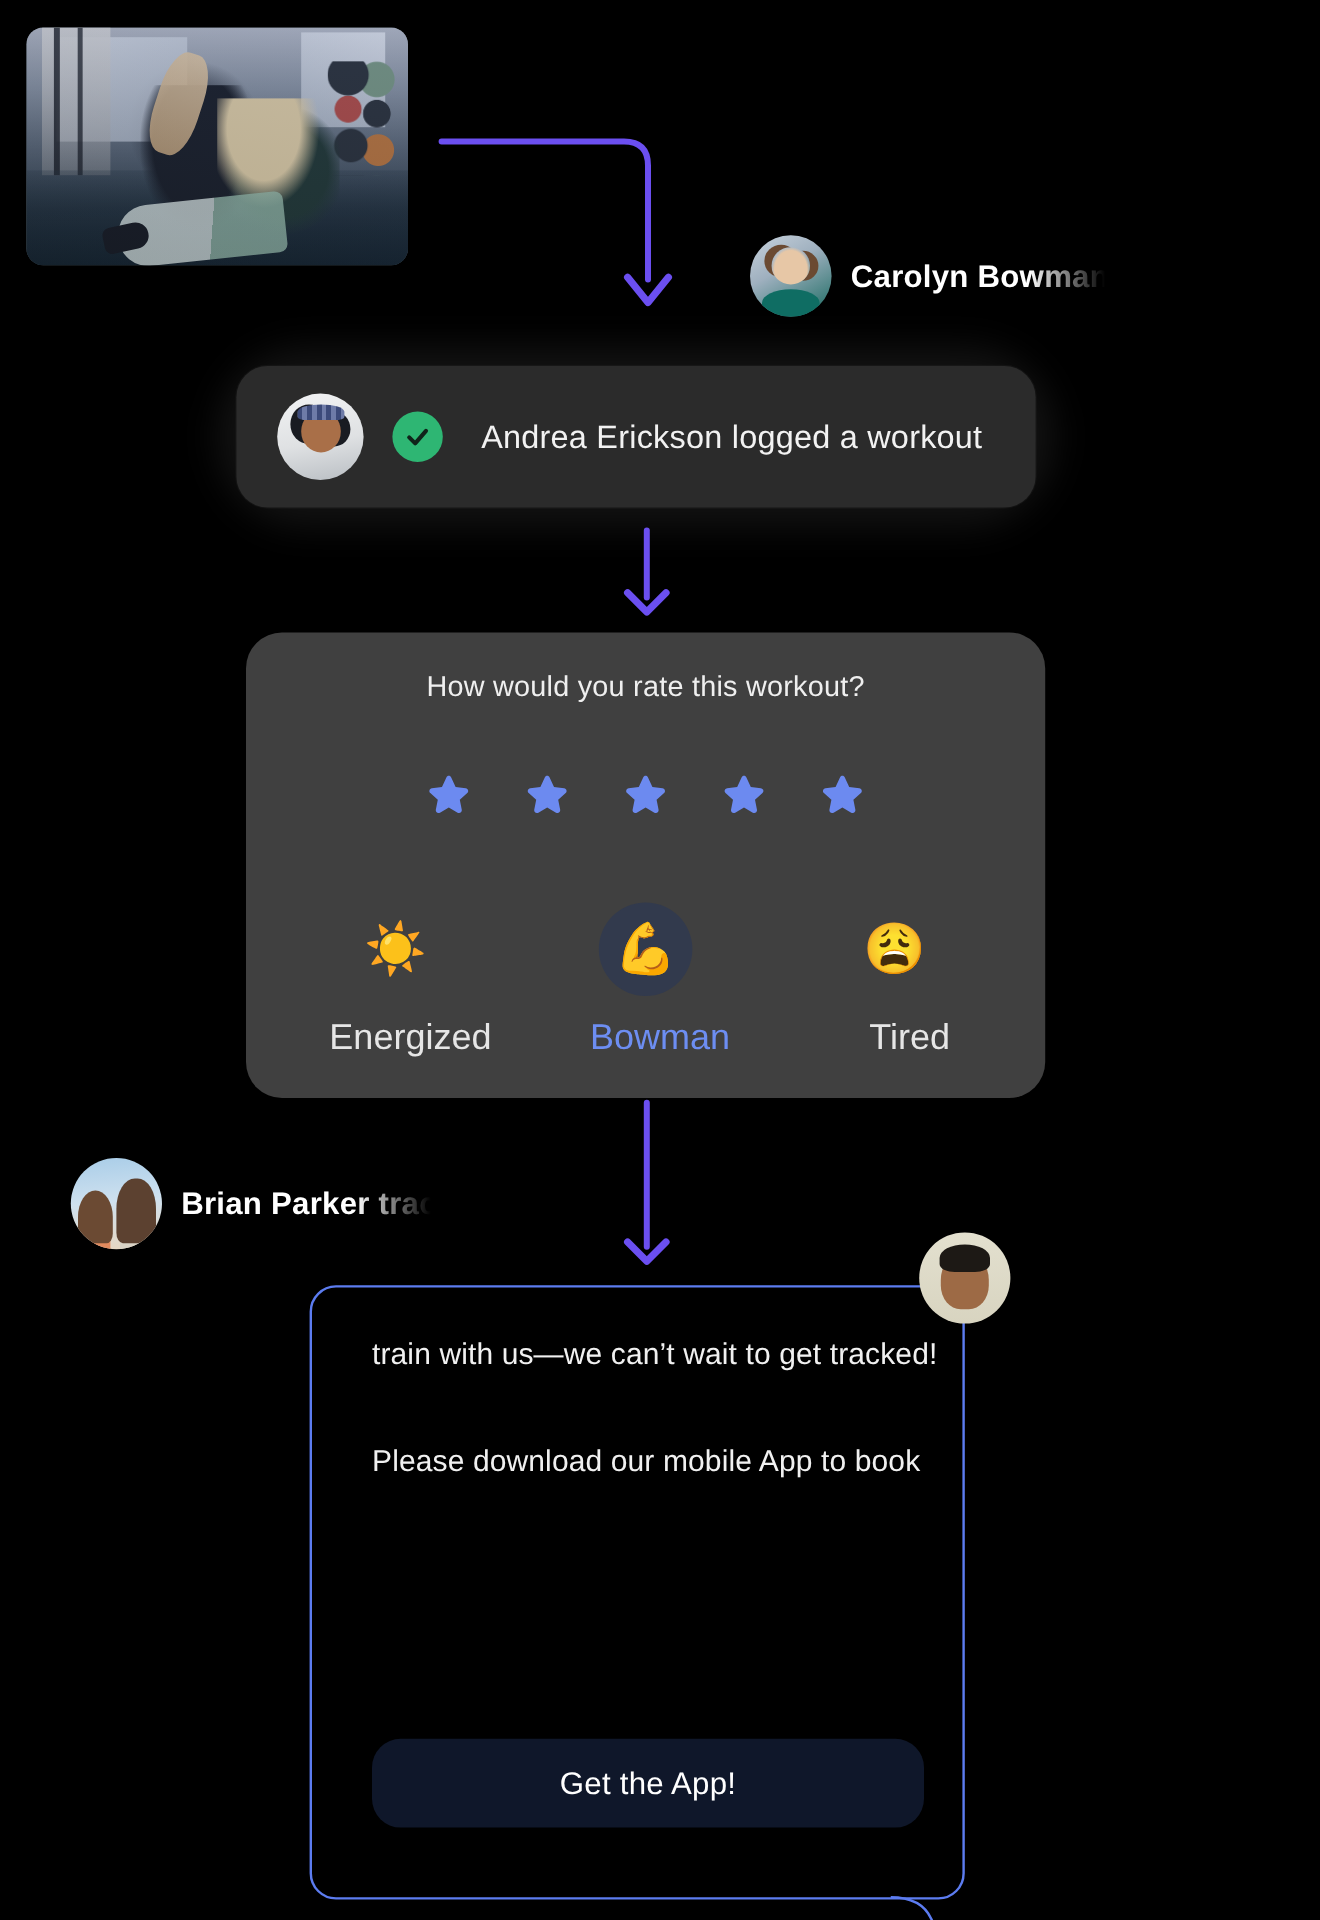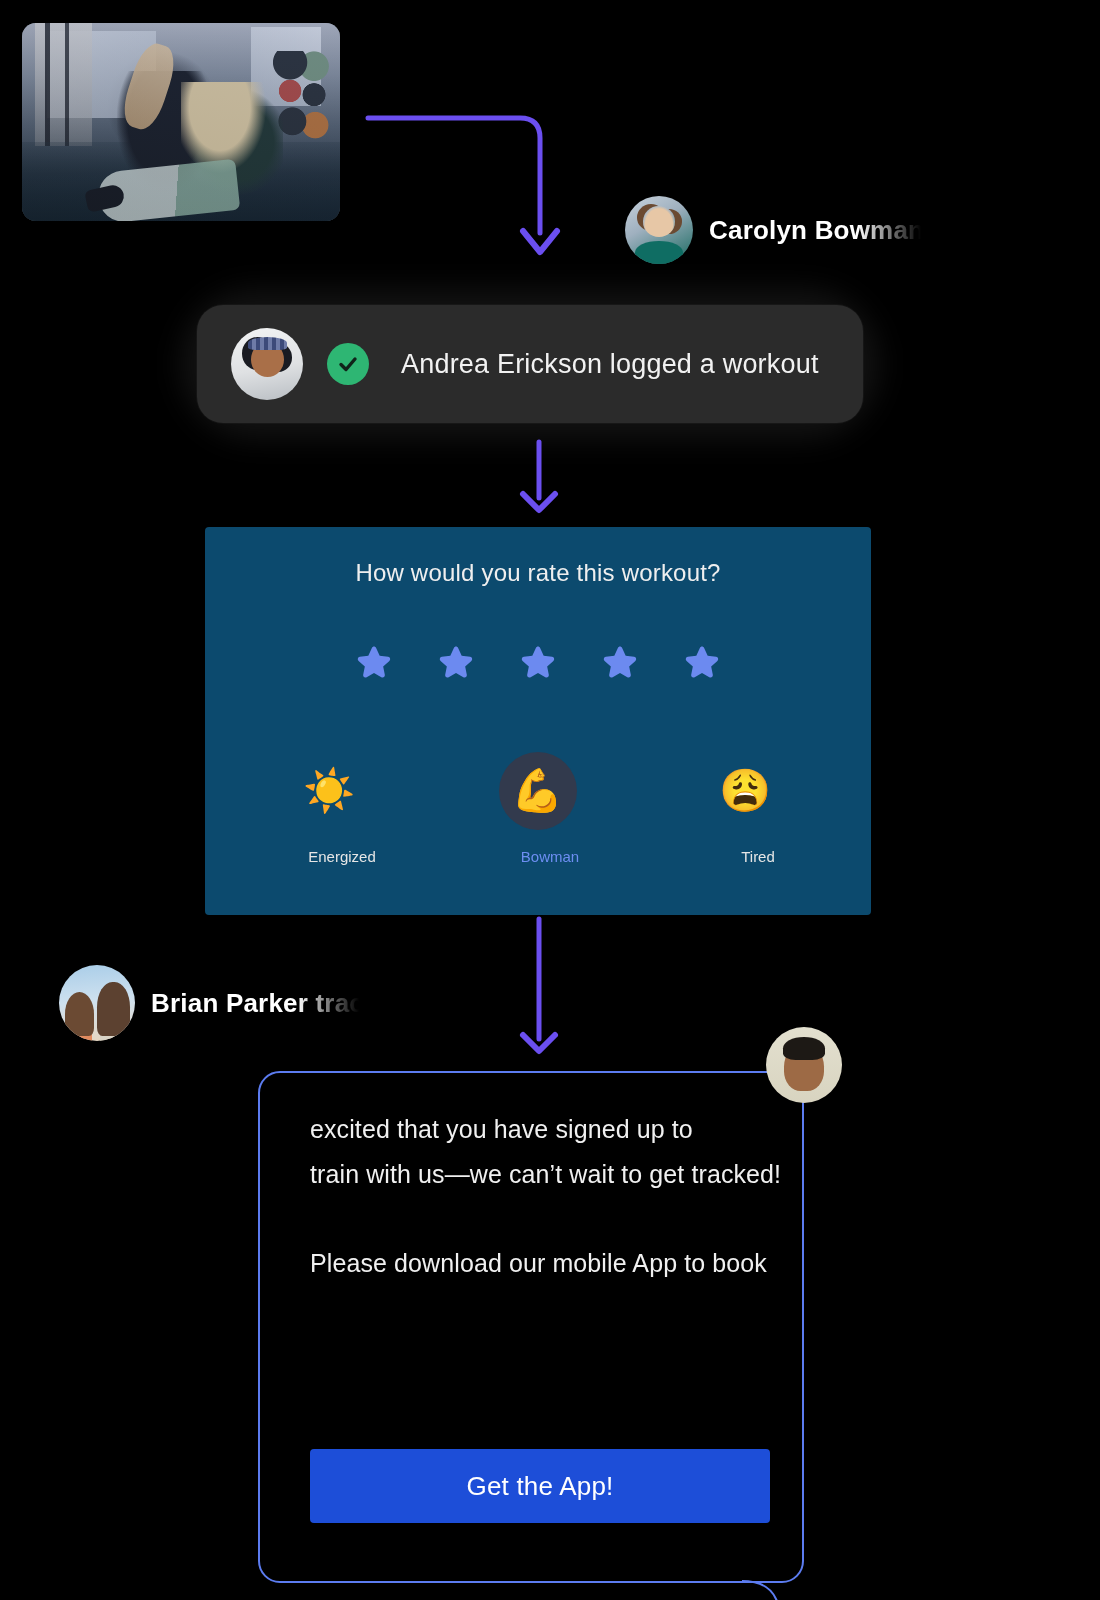--- a/index.html
+++ b/index.html
@@ -326,22 +326,22 @@
     margin-left: 8px;
   }
 
   
   .rating-card {
     position: absolute;
     left: 205px;
     top: 527px;
     width: 666px;
     height: 388px;
-    background: #0c4a6e;
-    border-radius: 4px;
+    background: #404040;
+    border-radius: 30px;
   }
   .rating-title {
     position: absolute;
     top: 32px;
     left: 0; right: 0;
     text-align: center;
     font-size: 24px;
     color: #efefef;
     letter-spacing: .2px;
   }
@@ -373,21 +373,21 @@
     width: 78px; height: 78px;
     border-radius: 50%;
     display: flex;
     align-items: center;
     justify-content: center;
     font-size: 42px;
     line-height: 1;
   }
   .mood.selected .mood-icon { background: #323a4d; }
   .mood-label {
-    font-size: 15px;
+    font-size: 30px;
     color: #e6e6e6;
     margin-left: 24px;
   }
   .mood.selected .mood-label { color: #6d8ef2; }
 
   
   .msg-wrap {
     position: absolute;
     left: 258px;
     top: 1071px;
@@ -423,23 +423,23 @@
     letter-spacing: .1px;
     white-space: nowrap;
   }
   .msg-gap { height: 44px; }
   .cta-button {
     position: absolute;
     left: 52px;
     right: 34px;
     bottom: 60px;
     height: 74px;
-    background: #1d4ed8;
+    background: #0f172a;
     border: none;
-    border-radius: 4px;
+    border-radius: 24px;
     color: #ffffff;
     font-size: 26px;
     font-family: "Liberation Sans", sans-serif;
     cursor: pointer;
     letter-spacing: .2px;
   }
   .msg-avatar {
     position: absolute;
     right: -38px;
     top: -44px;
@@ -570,21 +570,20 @@
   <div class="msg-wrap">
     <div class="msg-bubble"></div>
 
     <div class="msg-tail">
       <svg width="64" height="36" viewBox="0 0 64 36">
         <path d="M0 2 Q26 2 34 20 Q40 33 62 33" fill="none" stroke="#5C7CF0" stroke-width="2"></path>
       </svg>
     </div>
 
     <div class="msg-body">
-      <div class="msg-line">excited that you have signed up to</div>
       <div class="msg-line">train with us—we can’t wait to get tracked!</div>
       <div class="msg-gap"></div>
       <div class="msg-line">Please download our mobile App to book</div>
     </div>
 
     <button class="cta-button">Get the App!</button>
 
     <div class="msg-avatar av-trainer"></div>
   </div>
 

